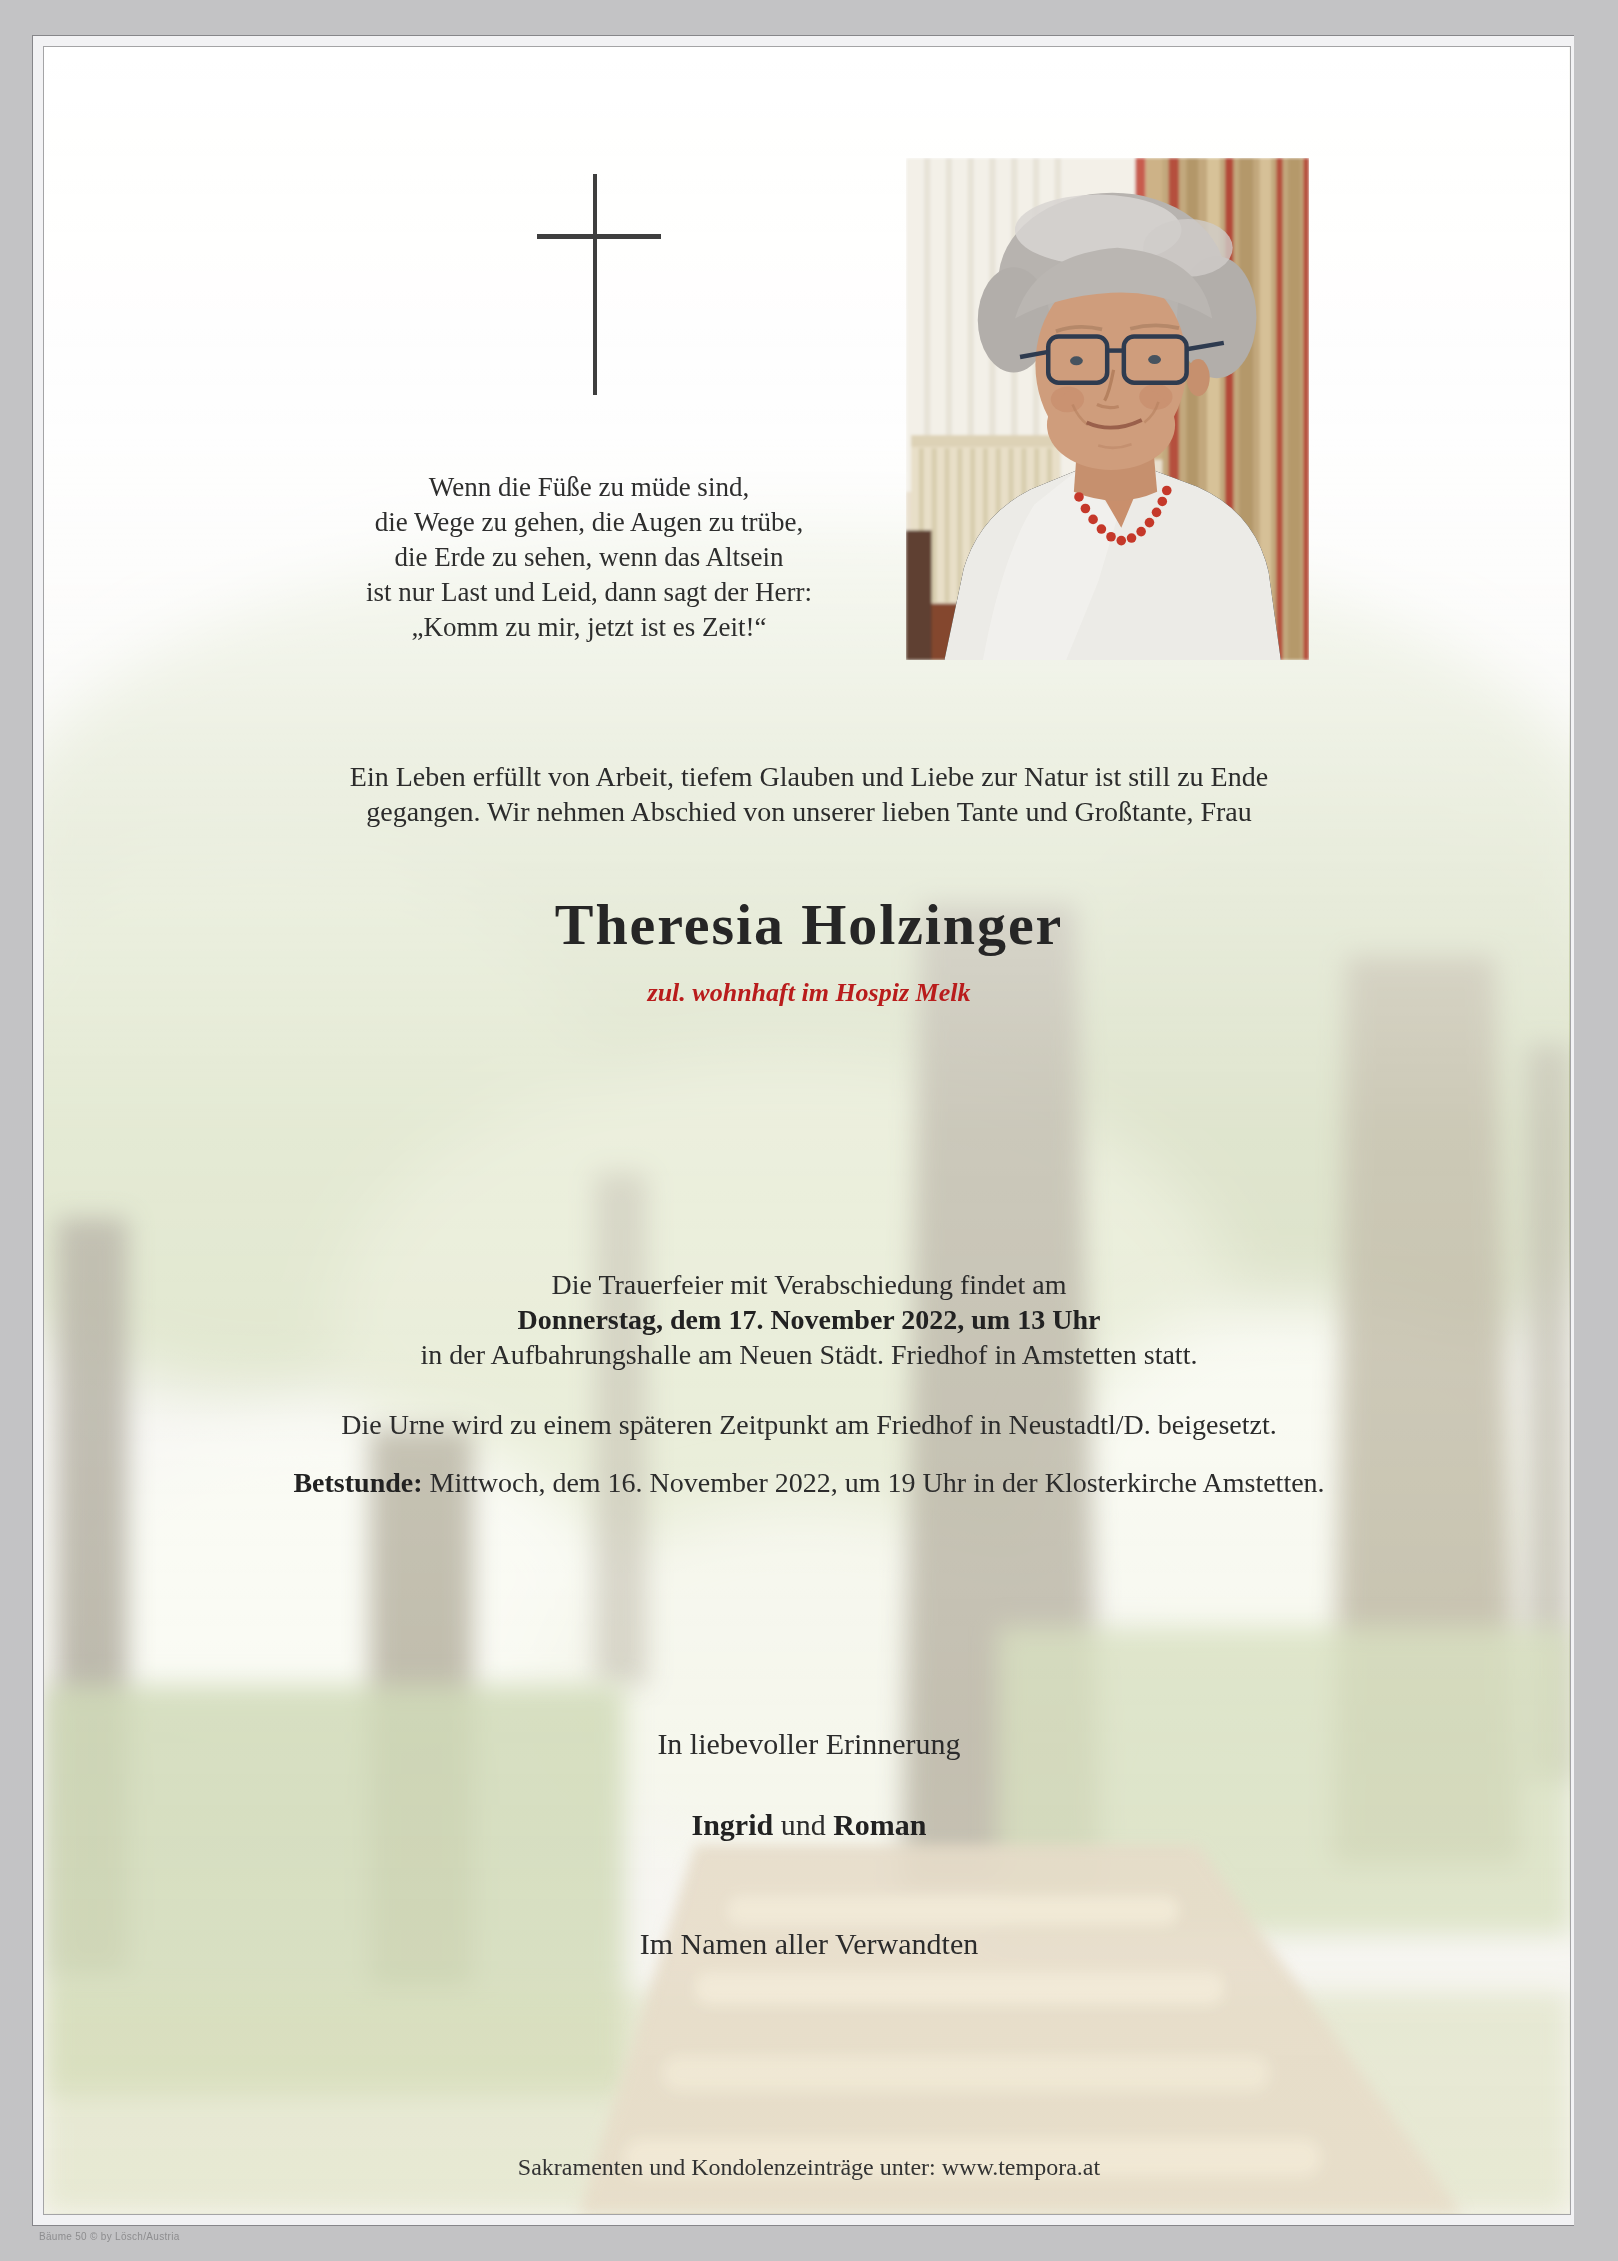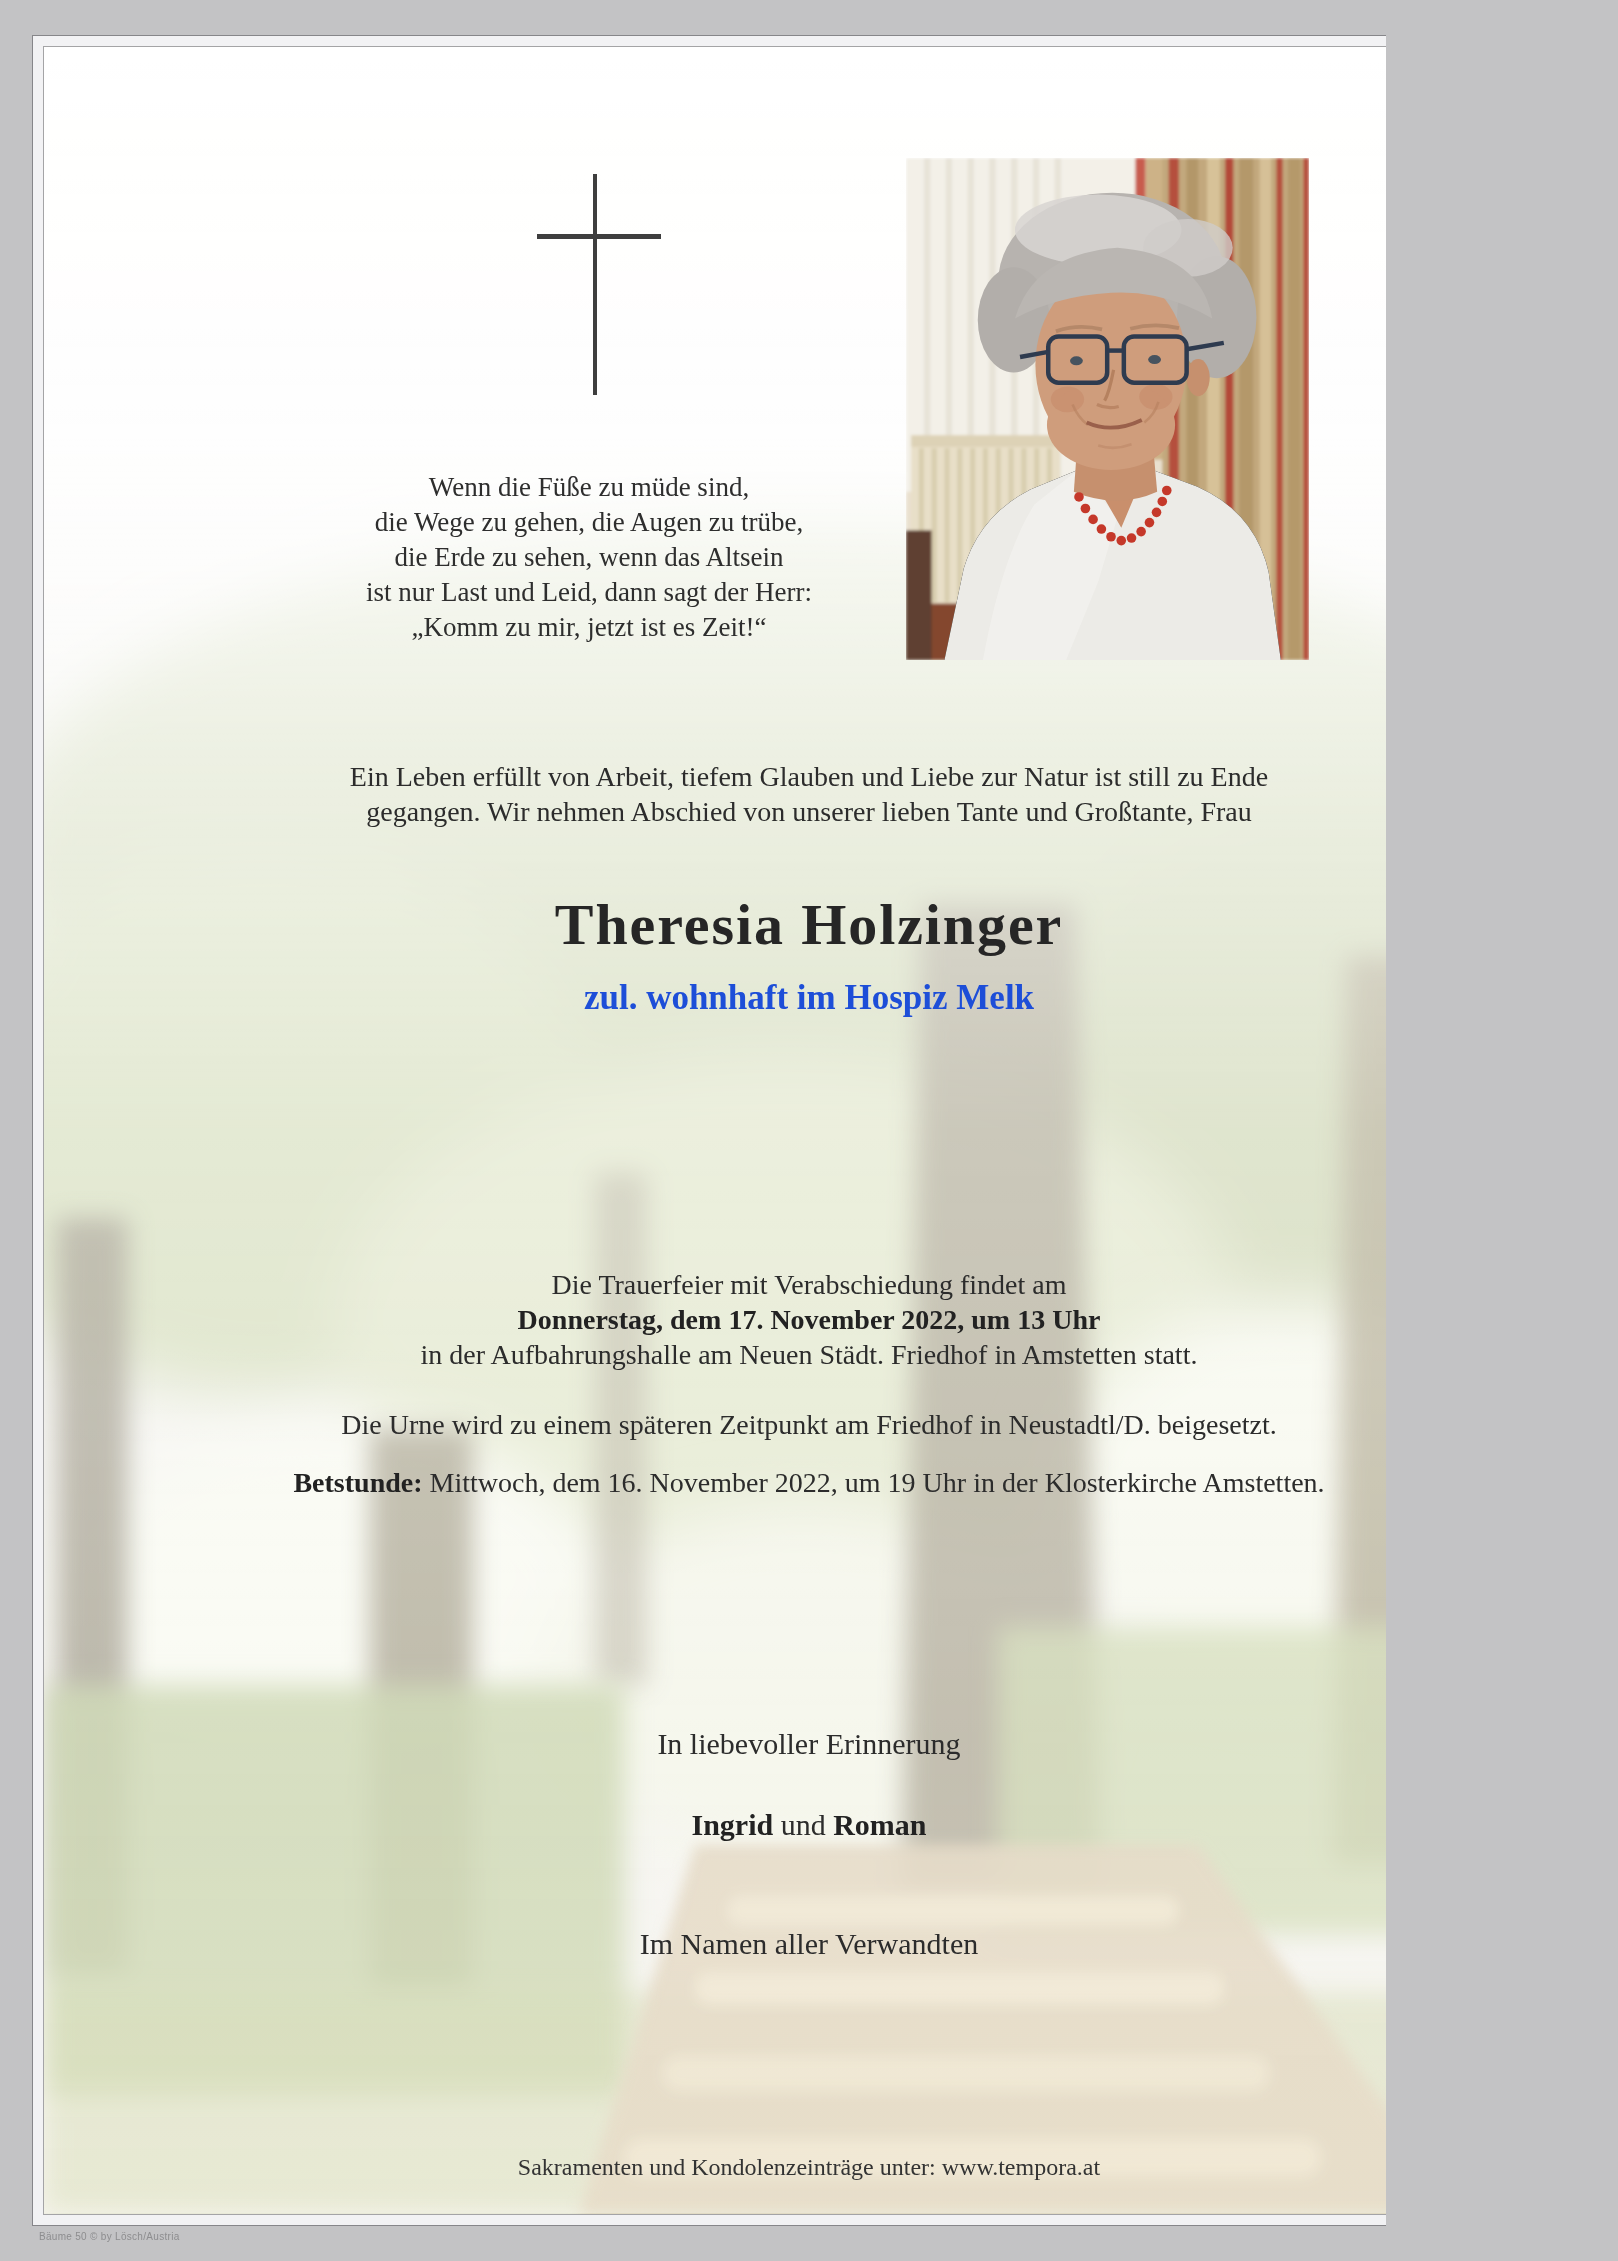--- a/index.html
+++ b/index.html
@@ -1,18 +1,18 @@
 <!DOCTYPE html>
 <html lang="de" style="font-size:10.3px"><head>
 <meta charset="utf-8">
 <style>
   html,body{margin:0;padding:0;background:#c3c3c5;}
   .page{
     position:relative;
-    width:1386px;height:2261px;
+    width:1574px;height:2261px;
     background:#c3c3c5;
     font-family:"Liberation Serif","DejaVu Serif",serif;
     color:#2b2b2b;
     overflow:hidden;
   }
   .card{
     position:absolute;
     left:32px;top:35px;width:1550px;height:2191px;
     box-sizing:border-box;
     background:#f2f2f4;
@@ -26,21 +26,21 @@
     overflow:hidden;
   }
   .forest{position:absolute;left:0;top:0;width:100%;height:100%;}
   .txt{position:absolute;text-align:center;}
   .t-center{left:103px;width:1412px;}
   .t-poem{left:193px;width:792px;}
   .poem-line{font-size:27px;line-height:35px;color:#2e2e2e;}
   .body-line{font-size:28px;line-height:35px;color:#2c2c2c;}
   .bold{font-weight:700;color:#222;}
   .name-line{font-size:58px;font-weight:700;letter-spacing:1.9px;color:#262626;}
-  .sub-line{font-size:35px;font-weight:700;color:#1d4ed8;}
+  .sub-line{font-size:26px;font-weight:700;color:#b91c1c;font-style:italic;}
   .names-line{font-size:30px;line-height:37px;color:#2c2c2c;}
   .footer-line{font-size:24px;color:#333;}
   .footer-line .brand{}
   .credit{
     position:absolute;left:39px;top:2231px;
     font-family:"Liberation Sans","DejaVu Sans",sans-serif;
     font-size:10px;color:#8d8d8f;letter-spacing:0.3px;
   }
   .cross-v{position:absolute;left:593px;top:174px;width:3.9px;height:221px;background:#3e3e3e;}
   .cross-h{position:absolute;left:537px;top:234px;width:124px;height:4.5px;background:#3e3e3e;}

